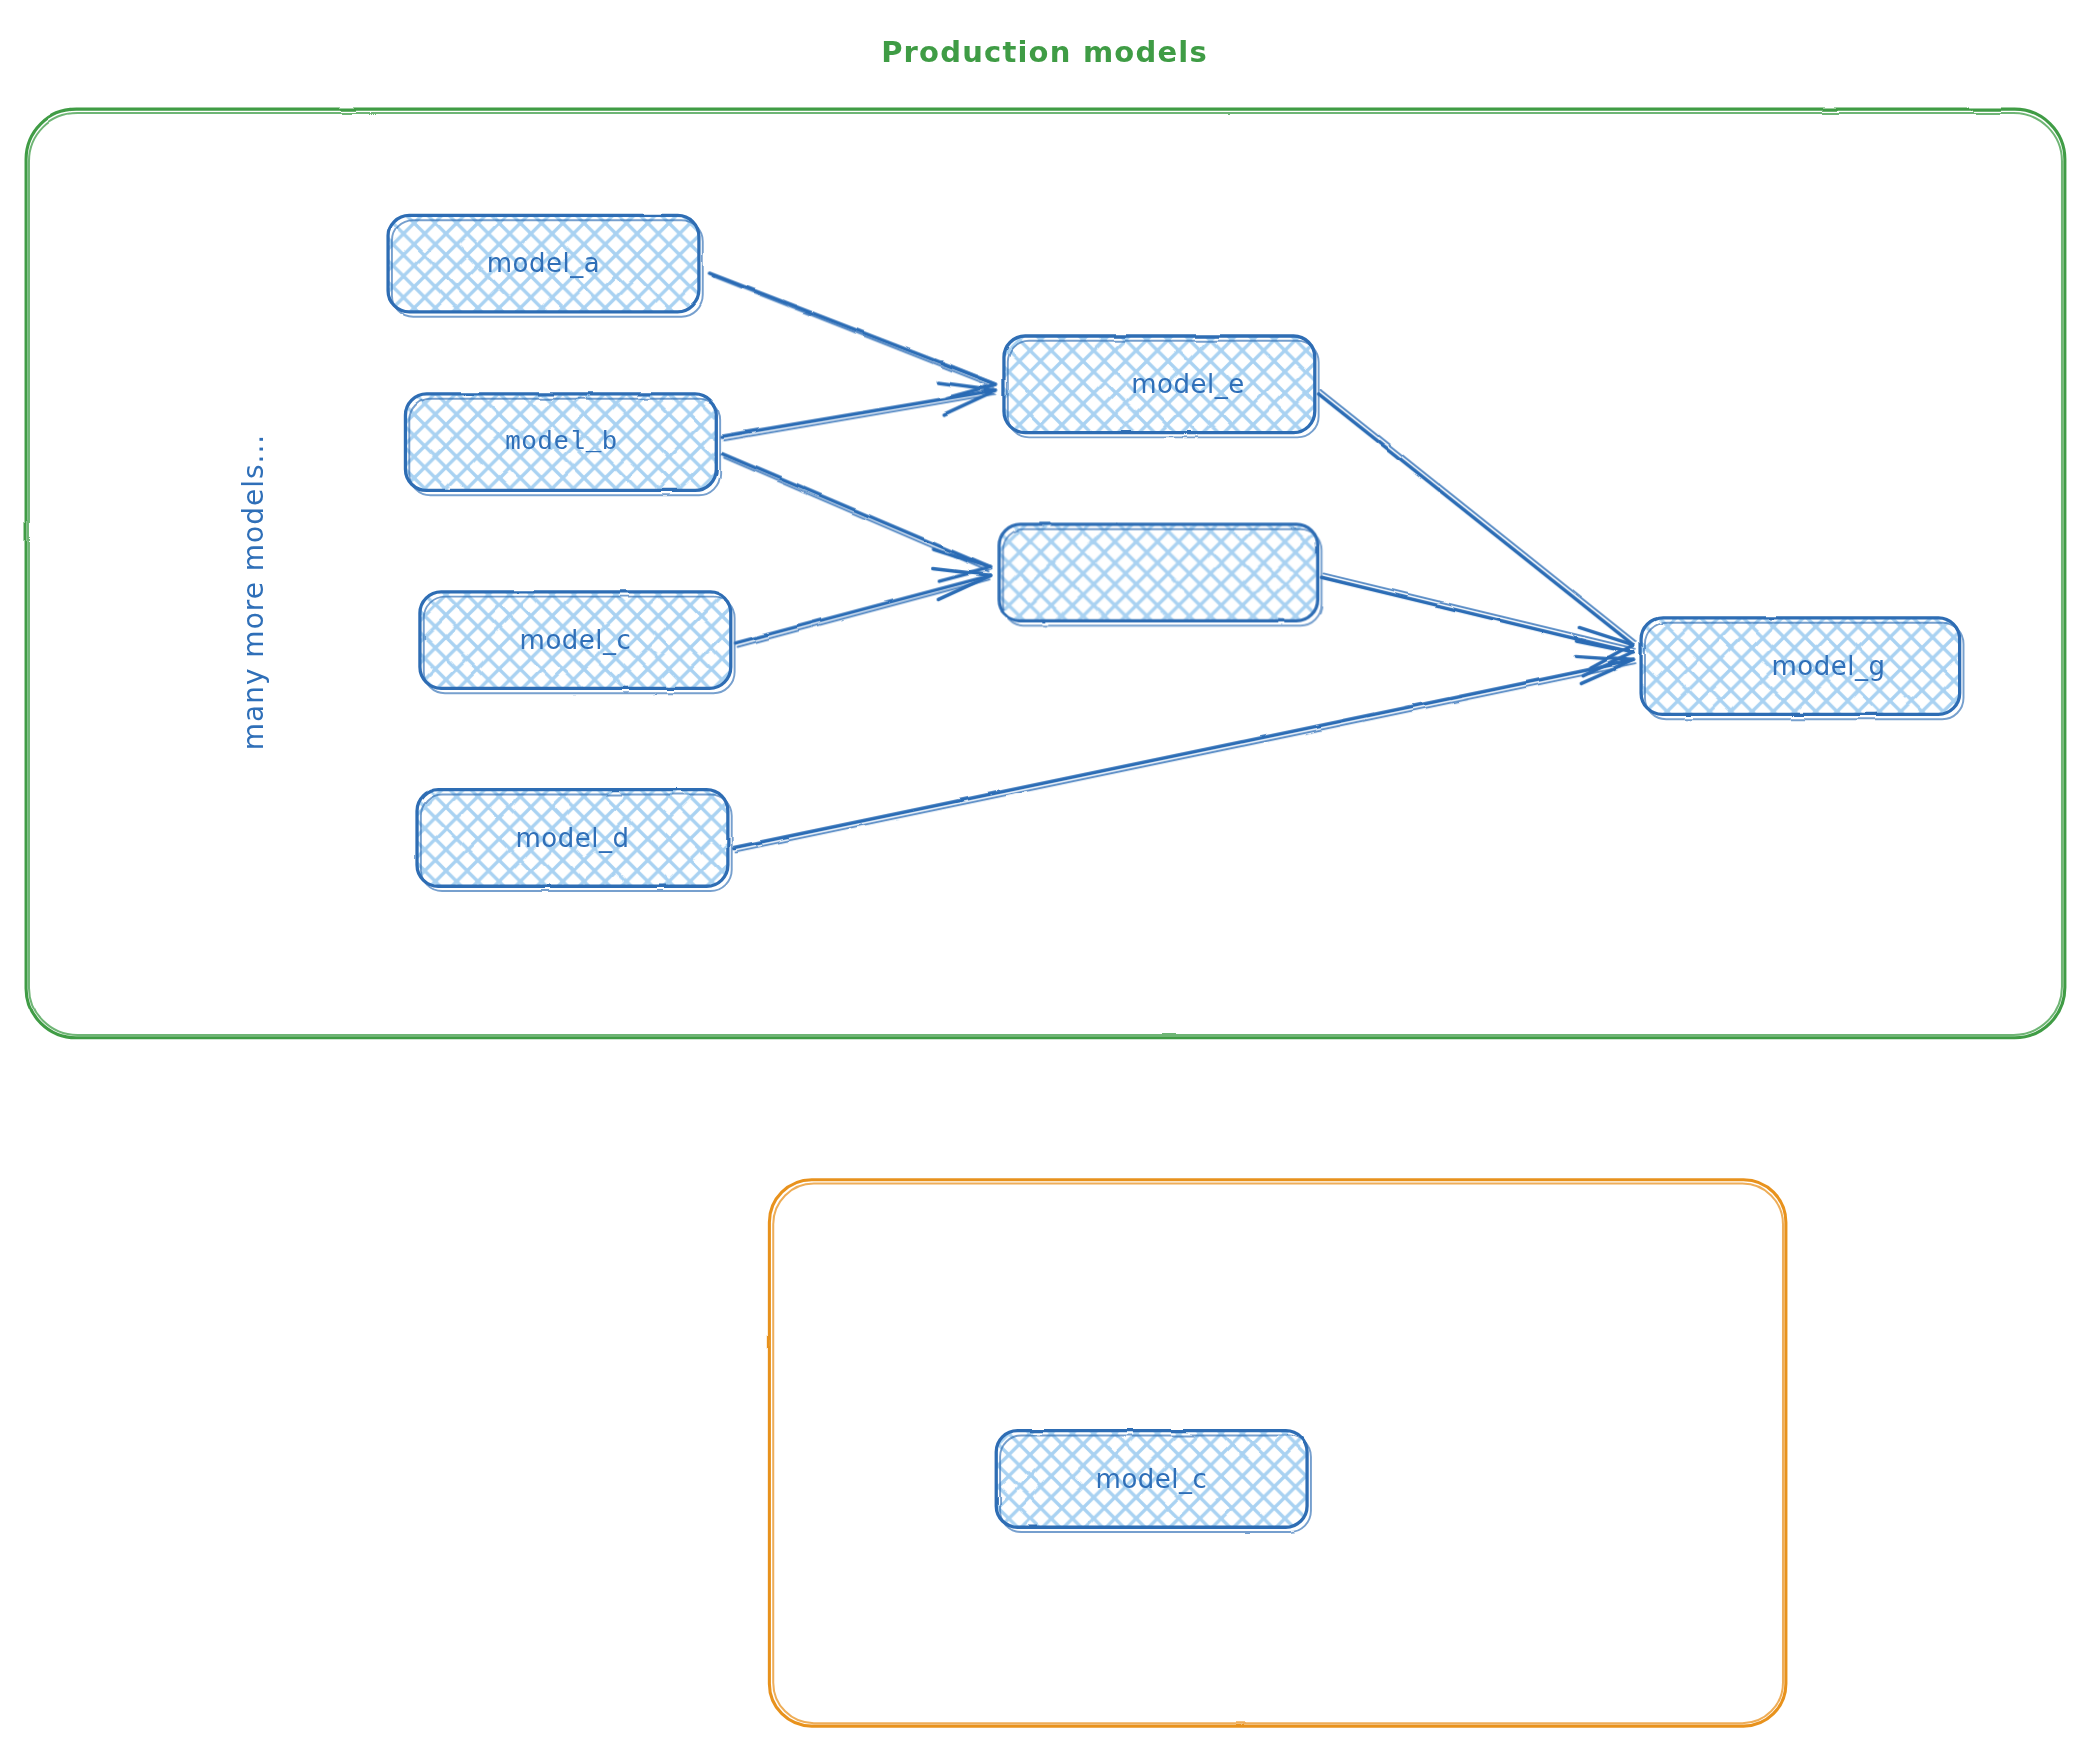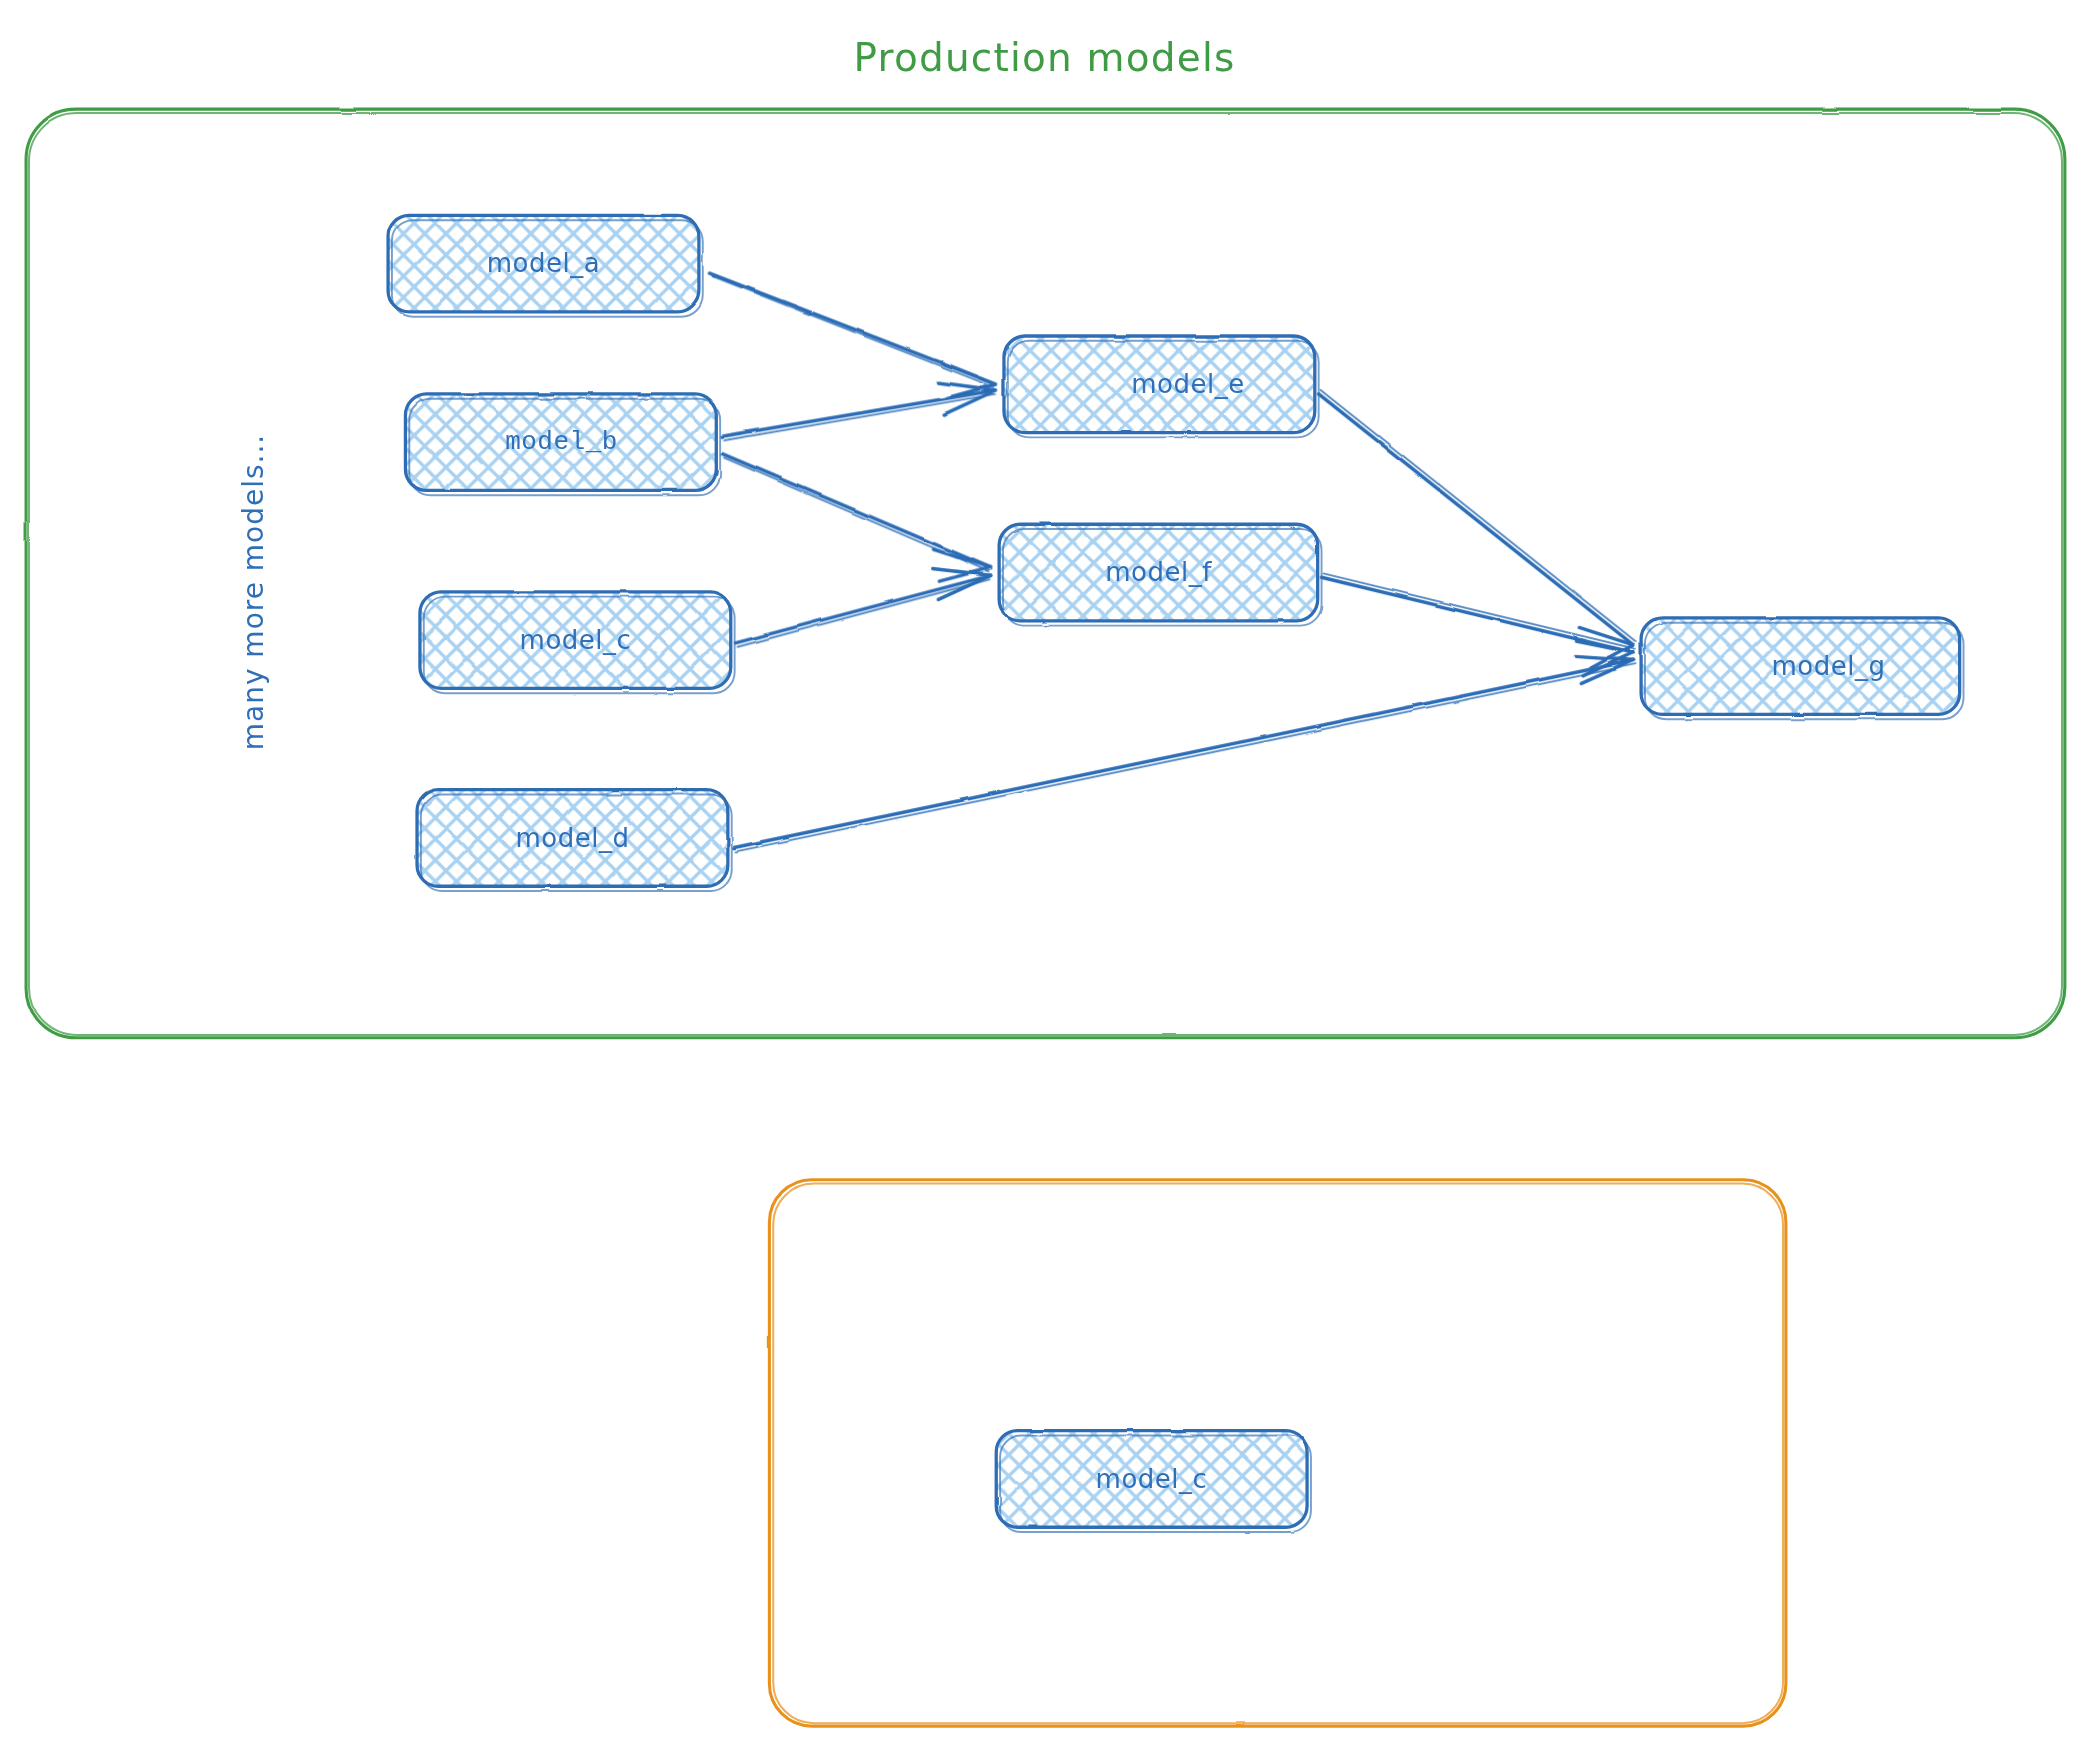--- a/index.html
+++ b/index.html
@@ -20,22 +20,22 @@
   }
   #diagram-svg {
     position: absolute;
     left: 0;
     top: 0;
     width: 2089px;
     height: 1759px;
   }
   .group-title {
     font-family: "DejaVu Sans", sans-serif;
-    font-size: 39px;
-    font-weight: 400;
+    font-size: 29px;
+    font-weight: 700;
     letter-spacing: 1.2px;
   }
   .node-label {
     font-family: "DejaVu Sans", sans-serif;
     font-size: 26px;
     font-weight: 500;
     letter-spacing: 0.5px;
   }
   .side-label {
     font-family: "DejaVu Sans", sans-serif;
@@ -189,20 +189,19 @@
   <div class="node-label" style="position:absolute; left:388px; top:215px; width:311px; height:125px; line-height:97px; text-align:center; color:#2f6fb8;">model_a</div>
 
   <div class="node-label" style="position:absolute; left:406px; top:394px; width:311px; height:97px; line-height:97px; text-align:center; color:#2f6fb8;font-family:Liberation Mono, monospace;">model_b</div>
 
   <div class="node-label" style="position:absolute; left:420px; top:592px; width:311px; height:97px; line-height:97px; text-align:center; color:#2f6fb8;">model_c</div>
 
   <div class="node-label" style="position:absolute; left:417px; top:790px; width:311px; height:97px; line-height:97px; text-align:center; color:#2f6fb8;">model_d</div>
 
   <div class="node-label" style="position:absolute; left:1004px; top:336px; width:368px; height:97px; line-height:97px; text-align:center; color:#2f6fb8;">model_e</div>
 
-  <div class="node-label" style="position:absolute; left:999px; top:524px; width:319px; height:97px; line-height:97px; text-align:center; color:#2f6fb8;">model_f</div>
 
   <div class="node-label" style="position:absolute; left:1641px; top:618px; width:319px; height:97px; line-height:97px; text-align:center; color:#2f6fb8;padding-left:28px;">model_g</div>
 
   <div class="node-label" style="position:absolute; left:996px; top:1431px; width:311px; height:97px; line-height:97px; text-align:center; color:#2f6fb8;">model_c</div>
 
 </div>
 
 
 </body></html>

